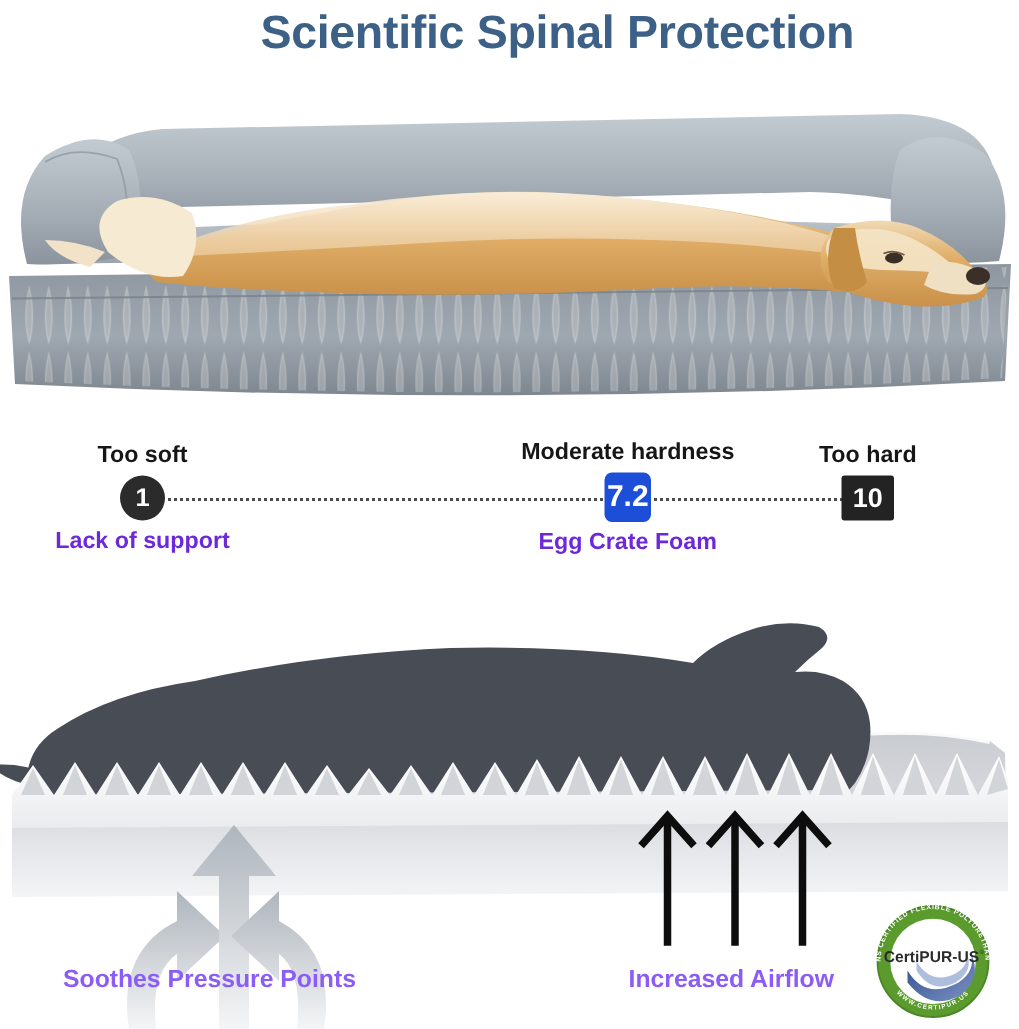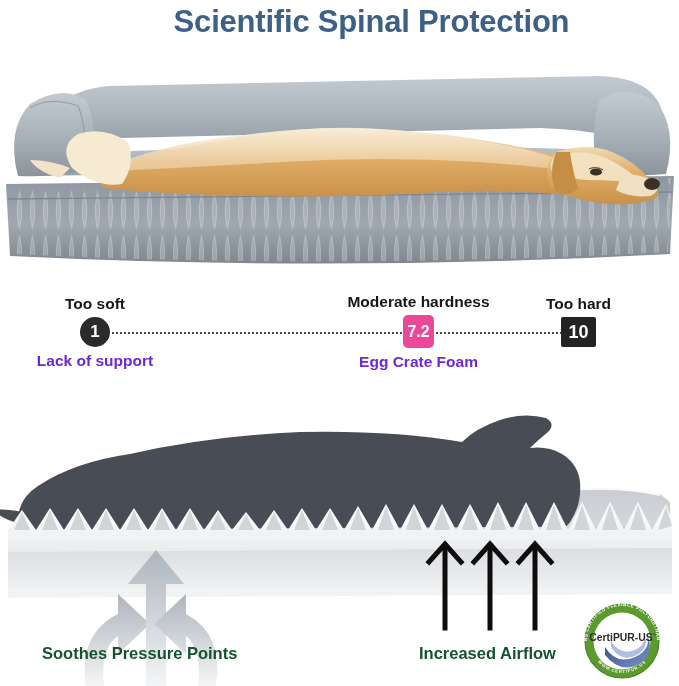--- a/index.html
+++ b/index.html
@@ -95,22 +95,22 @@
   }
   .chip-soft {
     width: 30px; height: 30px;
     border-radius: 50%;
     background: #2b2b2b;
     font-size: 17px;
   }
   .chip-mid {
     width: 31px; height: 33px;
     border-radius: 5px;
-    background: #ec4899;
-    font-size: 16px;
+    background: #1d4ed8;
+    font-size: 20px;
   }
   .chip-hard {
     width: 35px; height: 30px;
     border-radius: 2px;
     background: #232323;
     font-size: 18px;
   }
 
   .node-soft { left: 80px;  top: 29px; }
   .node-mid  { left: 403px; top: 27px; }
@@ -124,21 +124,21 @@
     width: 679px;
     height: 288px;
     overflow: hidden;
   }
   .diagram-canvas { position: absolute; inset: 0; }
 
   .caption {
     position: absolute;
     font-size: 16.5px;
     font-weight: bold;
-    color: #14532d;
+    color: #8b5cf6;
     white-space: nowrap;
   }
   .caption-left  { left: 42px;  top: 644px; }
   .caption-right { left: 419px; top: 644px; }
 
   .badge {
     position: absolute;
     left: 577px;
     top: 597px;
     width: 90px;

